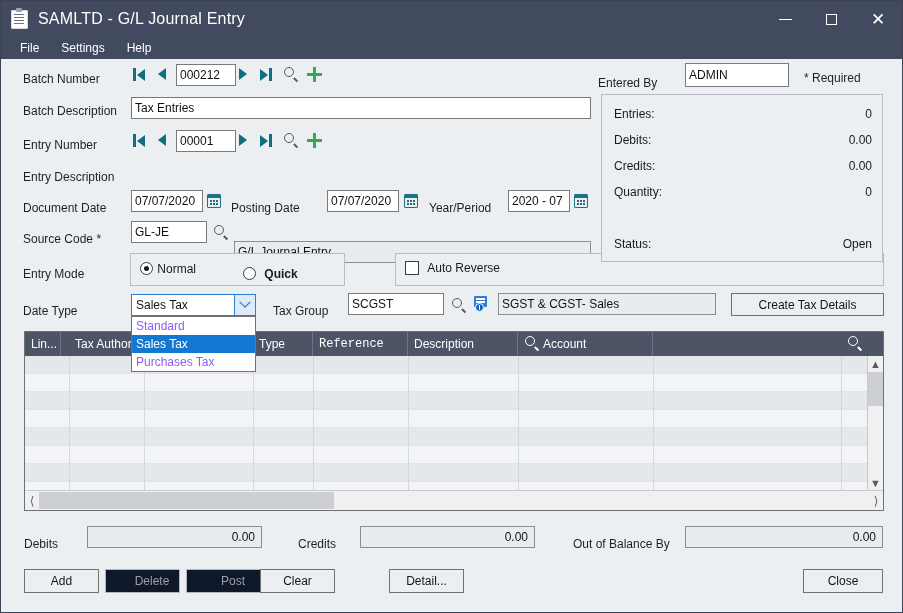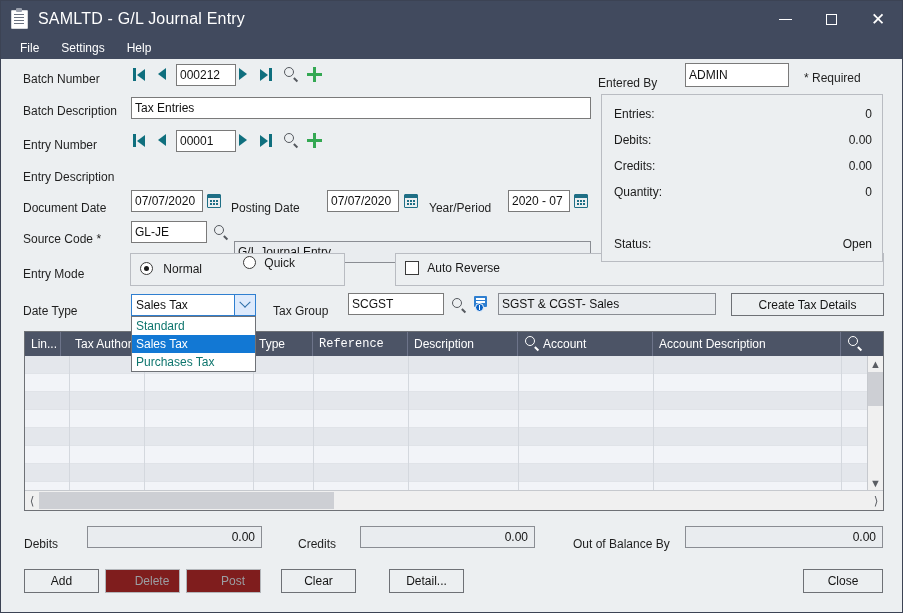--- a/index.html
+++ b/index.html
@@ -94,28 +94,28 @@
 
   
   .combo{position:absolute;height:22px;border:1.5px solid #2f7fd0;background:#fff;
         box-sizing:border-box;display:flex;align-items:center;}
   .combo .cv{flex:1;padding-left:4px;font-size:12px;color:#111;}
   .combo .carrow{width:20px;height:100%;background:#ddeafc;border-left:1px solid #2f7fd0;
         display:flex;align-items:center;justify-content:center;}
   .chev{width:7px;height:7px;border-right:1.6px solid #2f6fa8;border-bottom:1.6px solid #2f6fa8;
         transform:rotate(45deg) translate(-2px,-2px);}
   .dropdown{position:absolute;background:#fff;border:1px solid #6f7277;box-sizing:border-box;z-index:40;}
-  .dditem{height:18px;line-height:18px;padding-left:4px;font-size:12px;color:#0f766e;}
+  .dditem{height:18px;line-height:18px;padding-left:4px;font-size:12px;color:#8b5cf6;}
   .dditem.sel{background:#1278d4;color:#fff;}
 
   
   .btn{background:#eceff1;border:1px solid #6e7176;box-sizing:border-box;height:24px;
        font-family:"Liberation Sans",sans-serif;font-size:12px;color:#151515;
        display:flex;align-items:center;justify-content:center;}
-  .btn.disabled{color:#9b9ea3;border-color:#b3b6ba;background:#7f1d1d;padding-left:19px;}
+  .btn.disabled{color:#9b9ea3;border-color:#b3b6ba;background:#0f172a;padding-left:19px;}
 
   
   .infobox{position:absolute;border:1px solid #b9bcc2;background:#eceff1;box-sizing:border-box;}
   .irow{position:absolute;width:100%;height:20px;}
   .ikey{position:absolute;left:12px;font-size:12px;}
   .ival{position:absolute;right:10px;font-size:12px;}
 
   
   .grid{position:absolute;left:22px;top:330px;width:860px;height:180px;
         border:1px solid #6e7176;box-sizing:border-box;background:#fff;}
@@ -226,23 +226,23 @@
 
     <div class="abs lbl" style="left:21px;top:173px;">Source Code *</div>
     <input class="abs fld" style="left: 129px; top: 162px; width: 76px;" value="GL-JE">
     <div class="abs" style="left:211px;top:165px;"><i class="mag"></i></div>
     <div class="abs fld ro" style="left:232px;top:162px;width:357px;line-height:20px;margin-top:20px;">G/L Journal Entry</div>
 
     <div class="abs lbl" style="left:21px;top:208px;">Entry Mode</div>
     <div class="abs panel" style="left:128px;top:194px;width:215px;height:33px;">
       <div class="abs" style="left:9px;top:8px;">
         <i class="radio on"></i>
-        <span style="margin-left:7px;">Normal</span>
-      </div>
-      <div class="abs" style="left:112px;top:2px;">
+        <span style="margin-left:1px;">Normal</span>
+      </div>
+      <div class="abs" style="left:112px;top:13px;font-weight:bold;">
         <i class="radio"></i>
         <span style="margin-left:5px;">Quick</span>
       </div>
     </div>
 
     <div class="abs panel" style="left:393px;top:194px;width:489px;height:33px;">
       <div class="abs" style="left:9px;top:7px;">
         <i class="chk"></i>
         <span style="margin-left:5px;">Auto Reverse</span>
       </div>
@@ -298,21 +298,20 @@
 
     <div class="grid" style="top:272px;">
       <div class="ghead">
         <div class="gh" style="left:0;width:36px;">Lin...</div>
         <div class="gh" style="left:44px;width:75px;">Tax Authority</div>
         <div class="gh" style="left:119px;width:109px;"></div>
         <div class="gh" style="left:228px;width:60px;">Type</div>
         <div class="gh" style="left:288px;width:95px;font-family:Liberation Mono, monospace;">Reference</div>
         <div class="gh" style="left:383px;width:110px;">Description</div>
         <div class="gh" style="left:493px;width:135px;"><i class="mag white"></i><span>Account</span></div>
-        <div class="gh" style="left:628px;width:188px;">Account Description</div>
         <div class="gh" style="left:816px;width:28px;border-right:none;"><i class="mag white"></i></div>
       </div>
 
       <div class="grows">
         <div class="grow a"></div>
         <div class="grow b"></div>
         <div class="grow a"></div>
         <div class="grow b"></div>
         <div class="grow a"></div>
         <div class="grow b"></div>
@@ -344,18 +343,18 @@
     <div class="abs lbl" style="left:22px;top:478px;">Debits</div>
     <div class="abs fld ro" style="left:85px;top:467px;width:175px;text-align:right;padding-right:6px;line-height:20px;">0.00</div>
     <div class="abs lbl" style="left:296px;top:478px;">Credits</div>
     <div class="abs fld ro" style="left:358px;top:467px;width:175px;text-align:right;padding-right:6px;line-height:20px;">0.00</div>
     <div class="abs lbl" style="left:571px;top:478px;">Out of Balance By</div>
     <div class="abs fld ro" style="left:683px;top:467px;width:198px;text-align:right;padding-right:6px;line-height:20px;">0.00</div>
 
     <div class="abs btn" style="left:22px;top:510px;width:75px;">Add</div>
     <div class="abs btn disabled" style="left:103px;top:510px;width:75px;">Delete</div>
     <div class="abs btn disabled" style="left:184px;top:510px;width:75px;">Post</div>
-    <div class="abs btn" style="left:279px;top:510px;width:75px;">Clear</div>
+    <div class="abs btn" style="left:258px;top:510px;width:75px;">Clear</div>
     <div class="abs btn" style="left:387px;top:510px;width:75px;">Detail...</div>
     <div class="abs btn" style="left:801px;top:510px;width:80px;">Close</div>
 
   </div>
 </div>
 
 </body></html>

